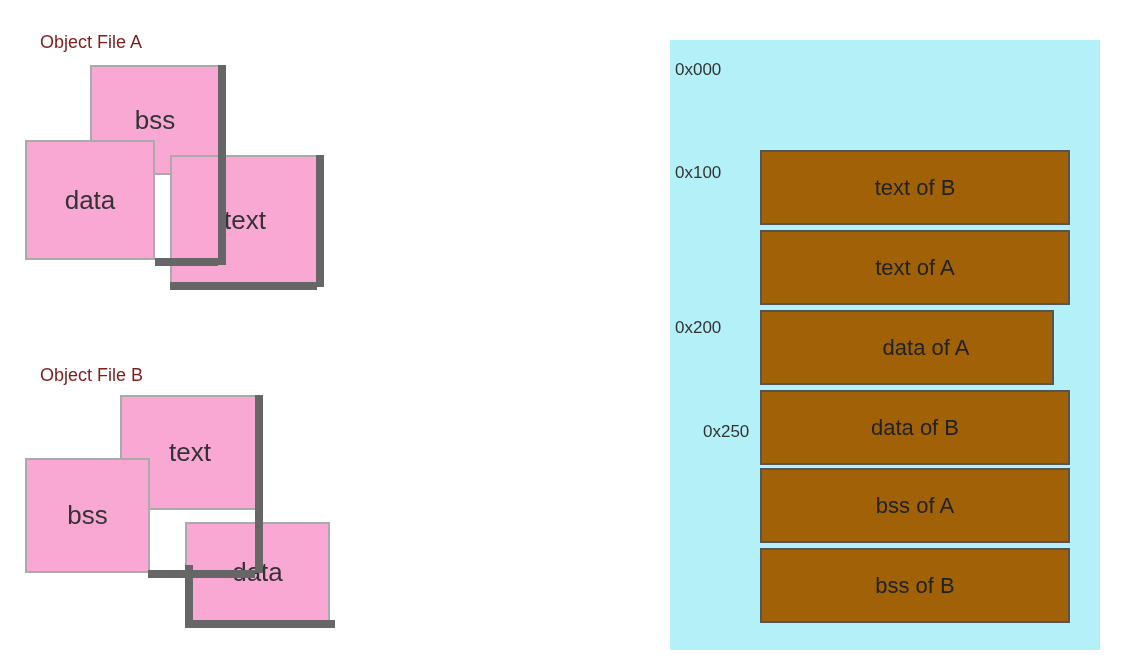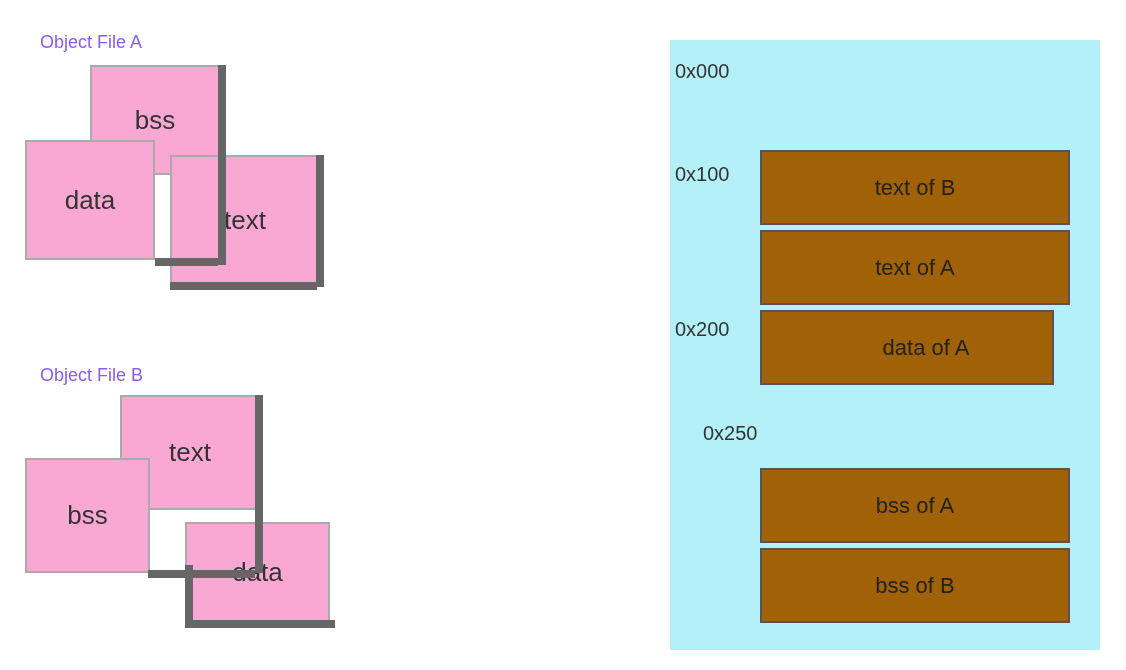--- a/index.html
+++ b/index.html
@@ -15,21 +15,21 @@
     .scene {
       position: relative;
       width: 1126px;
       height: 670px;
     }
 
     
     .file-label {
       position: absolute;
       font-size: 18px;
-      color: #8b5cf6;
+      color: #7f1d1d;
     }
 
     
     .seg-box {
       position: absolute;
       background: #f9a8d4;
       border: 2px solid #aaa;
       display: flex;
       align-items: center;
       justify-content: center;
@@ -94,21 +94,21 @@
 
     
     .right-panel {
       position: absolute;
       background: #b3f0f7;
       border: none;
     }
 
     .addr-label {
       position: absolute;
-      font-size: 20px;
+      font-size: 17px;
       color: #333;
     }
 
     .output-box {
       position: absolute;
       background: #a16207;
       border: 2px solid #555;
       display: flex;
       align-items: center;
       justify-content: center;
@@ -174,20 +174,23 @@
 
   <div class="output-box" style="left:760px; top:150px; width:310px; height:75px;">
     <span>text of B</span>
   </div>
   <div class="output-box" style="left:760px; top:230px; width:310px; height:75px;">
     <span>text of A</span>
   </div>
   <div class="output-box" style="left:760px; top:310px; width:294px; height:75px;padding-left:38px;">
     <span>data of A</span>
   </div>
+  <div class="output-box" style="left:760px; top:390px; width:310px; height:75px;">
+    <span>data of B</span>
+  </div>
   <div class="output-box" style="left:760px; top:548px; width:310px; height:75px;">
     <span>bss of B</span>
   </div>
   <div class="output-box" style="left:760px; top:468px; width:310px; height:75px;">
     <span>bss of A</span>
   </div>
 
 </div>
 
 </body></html>

